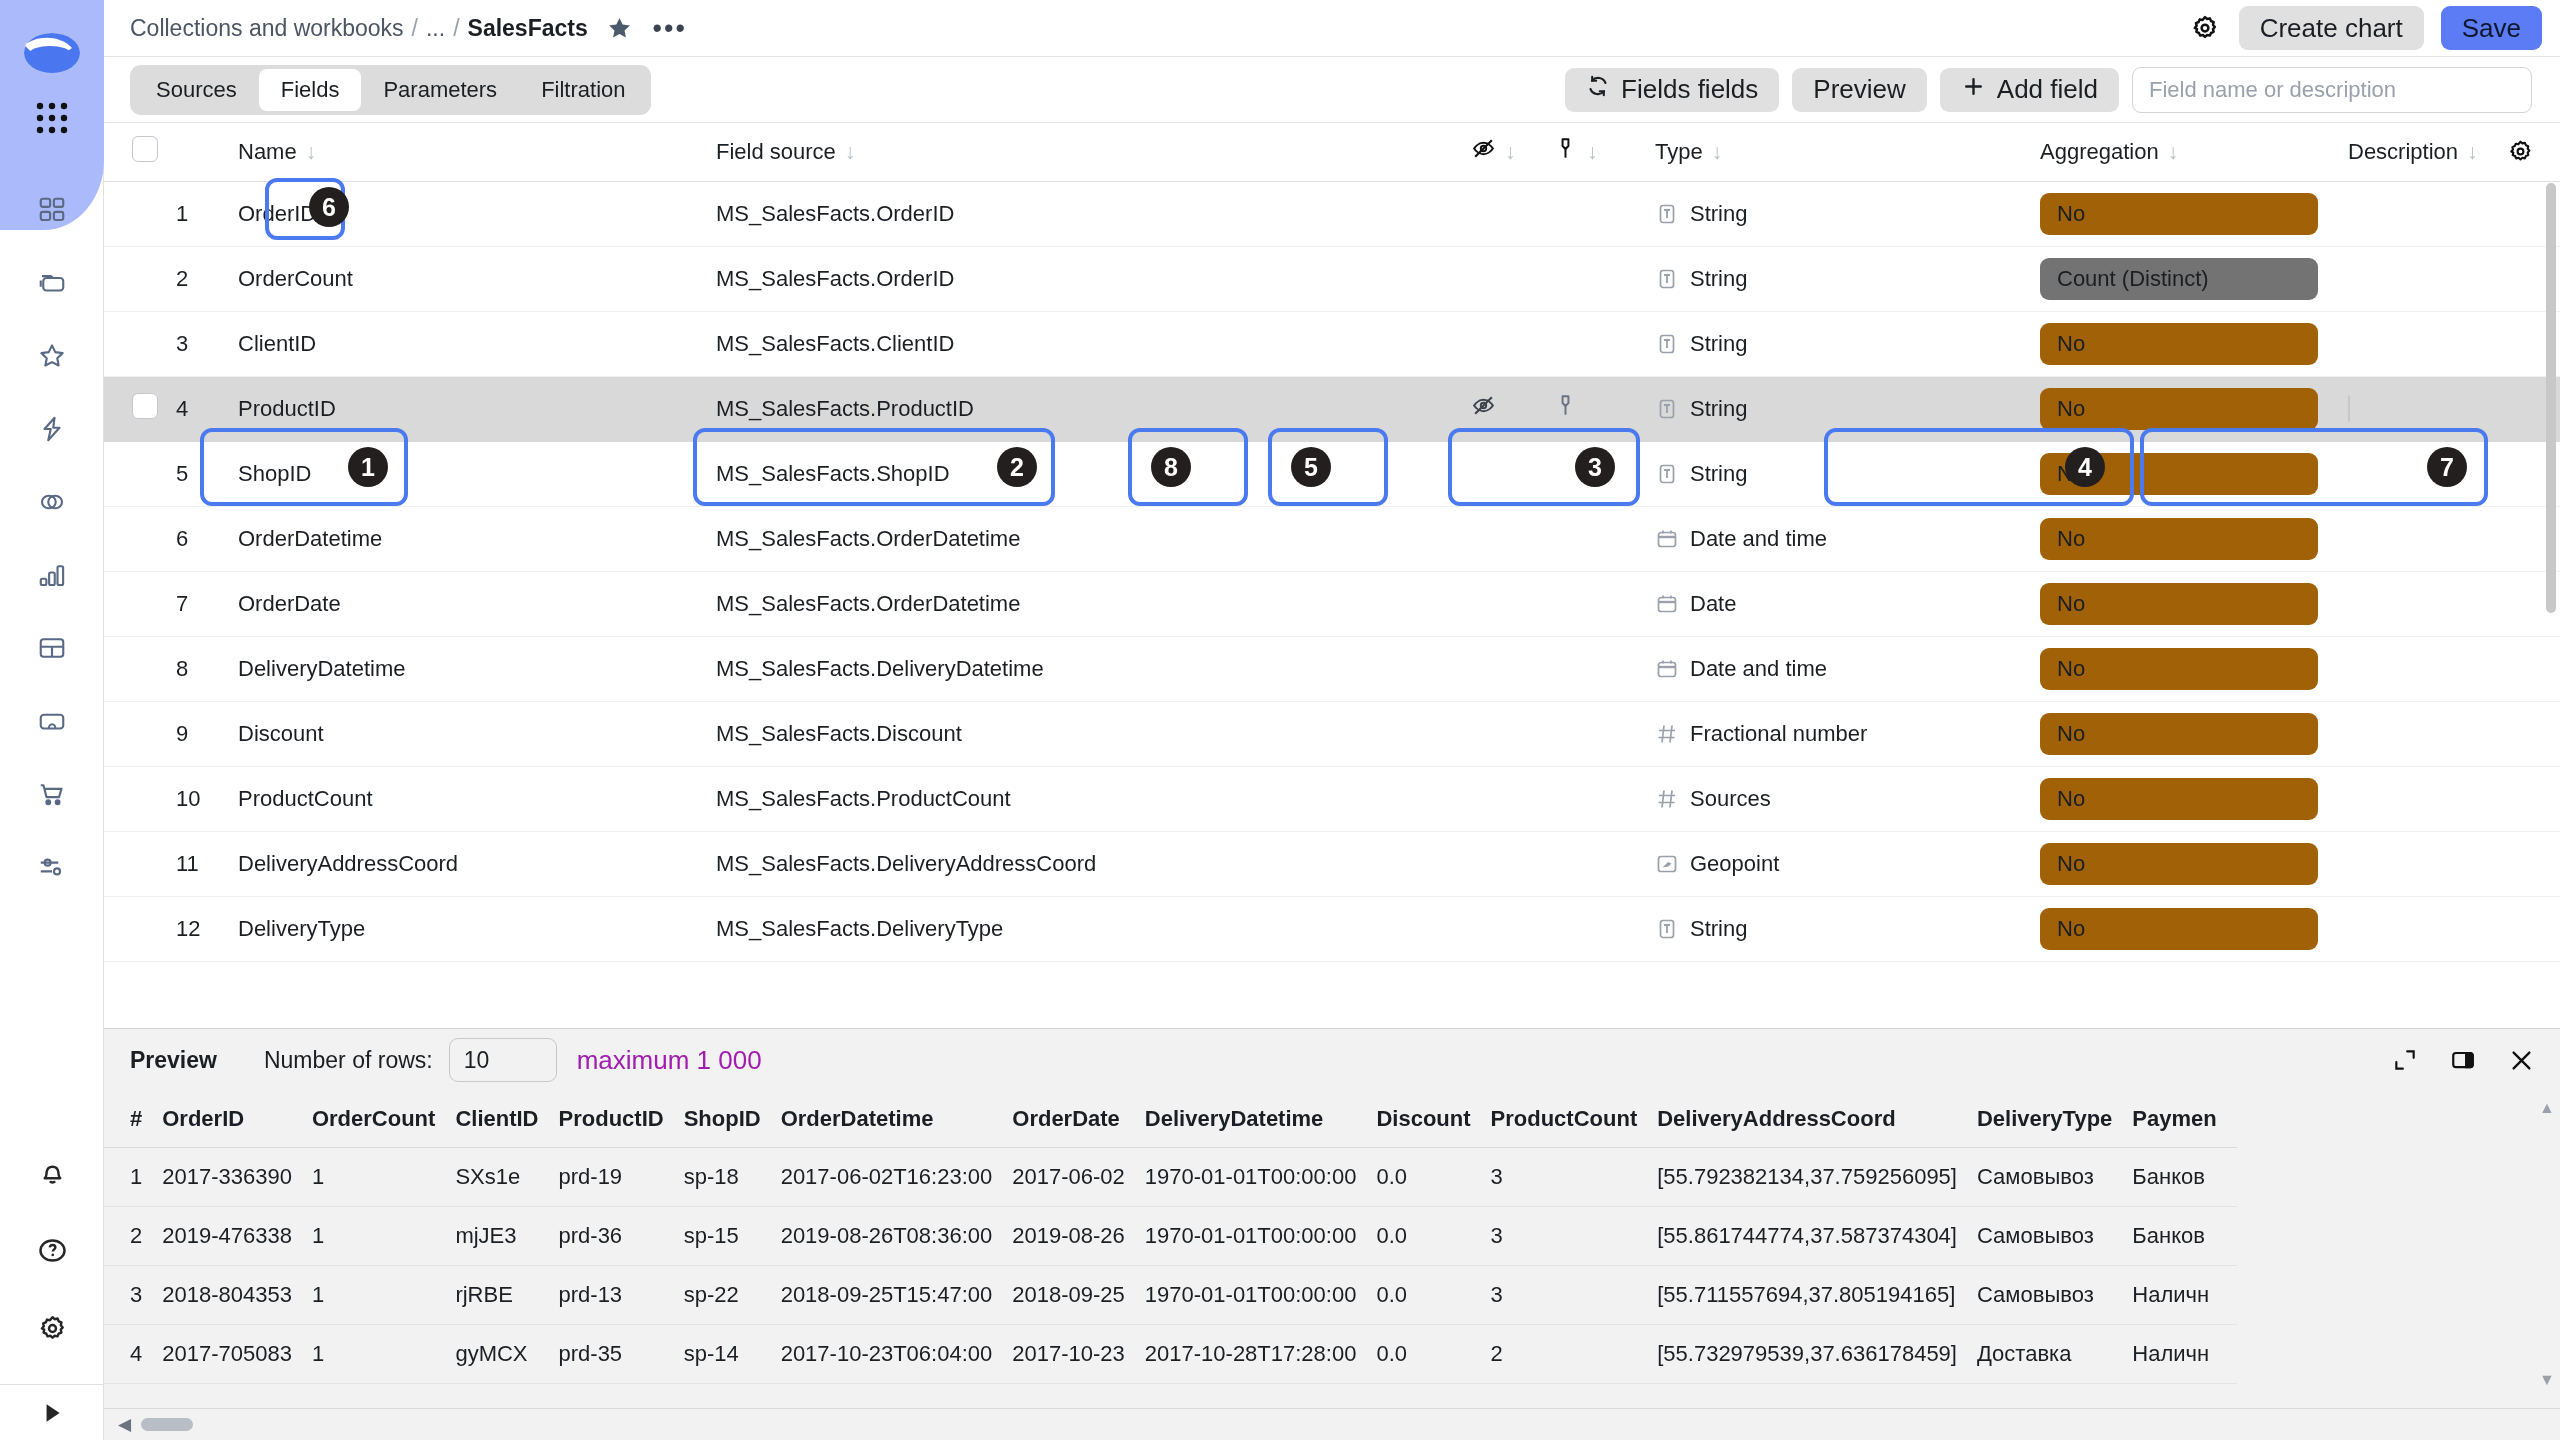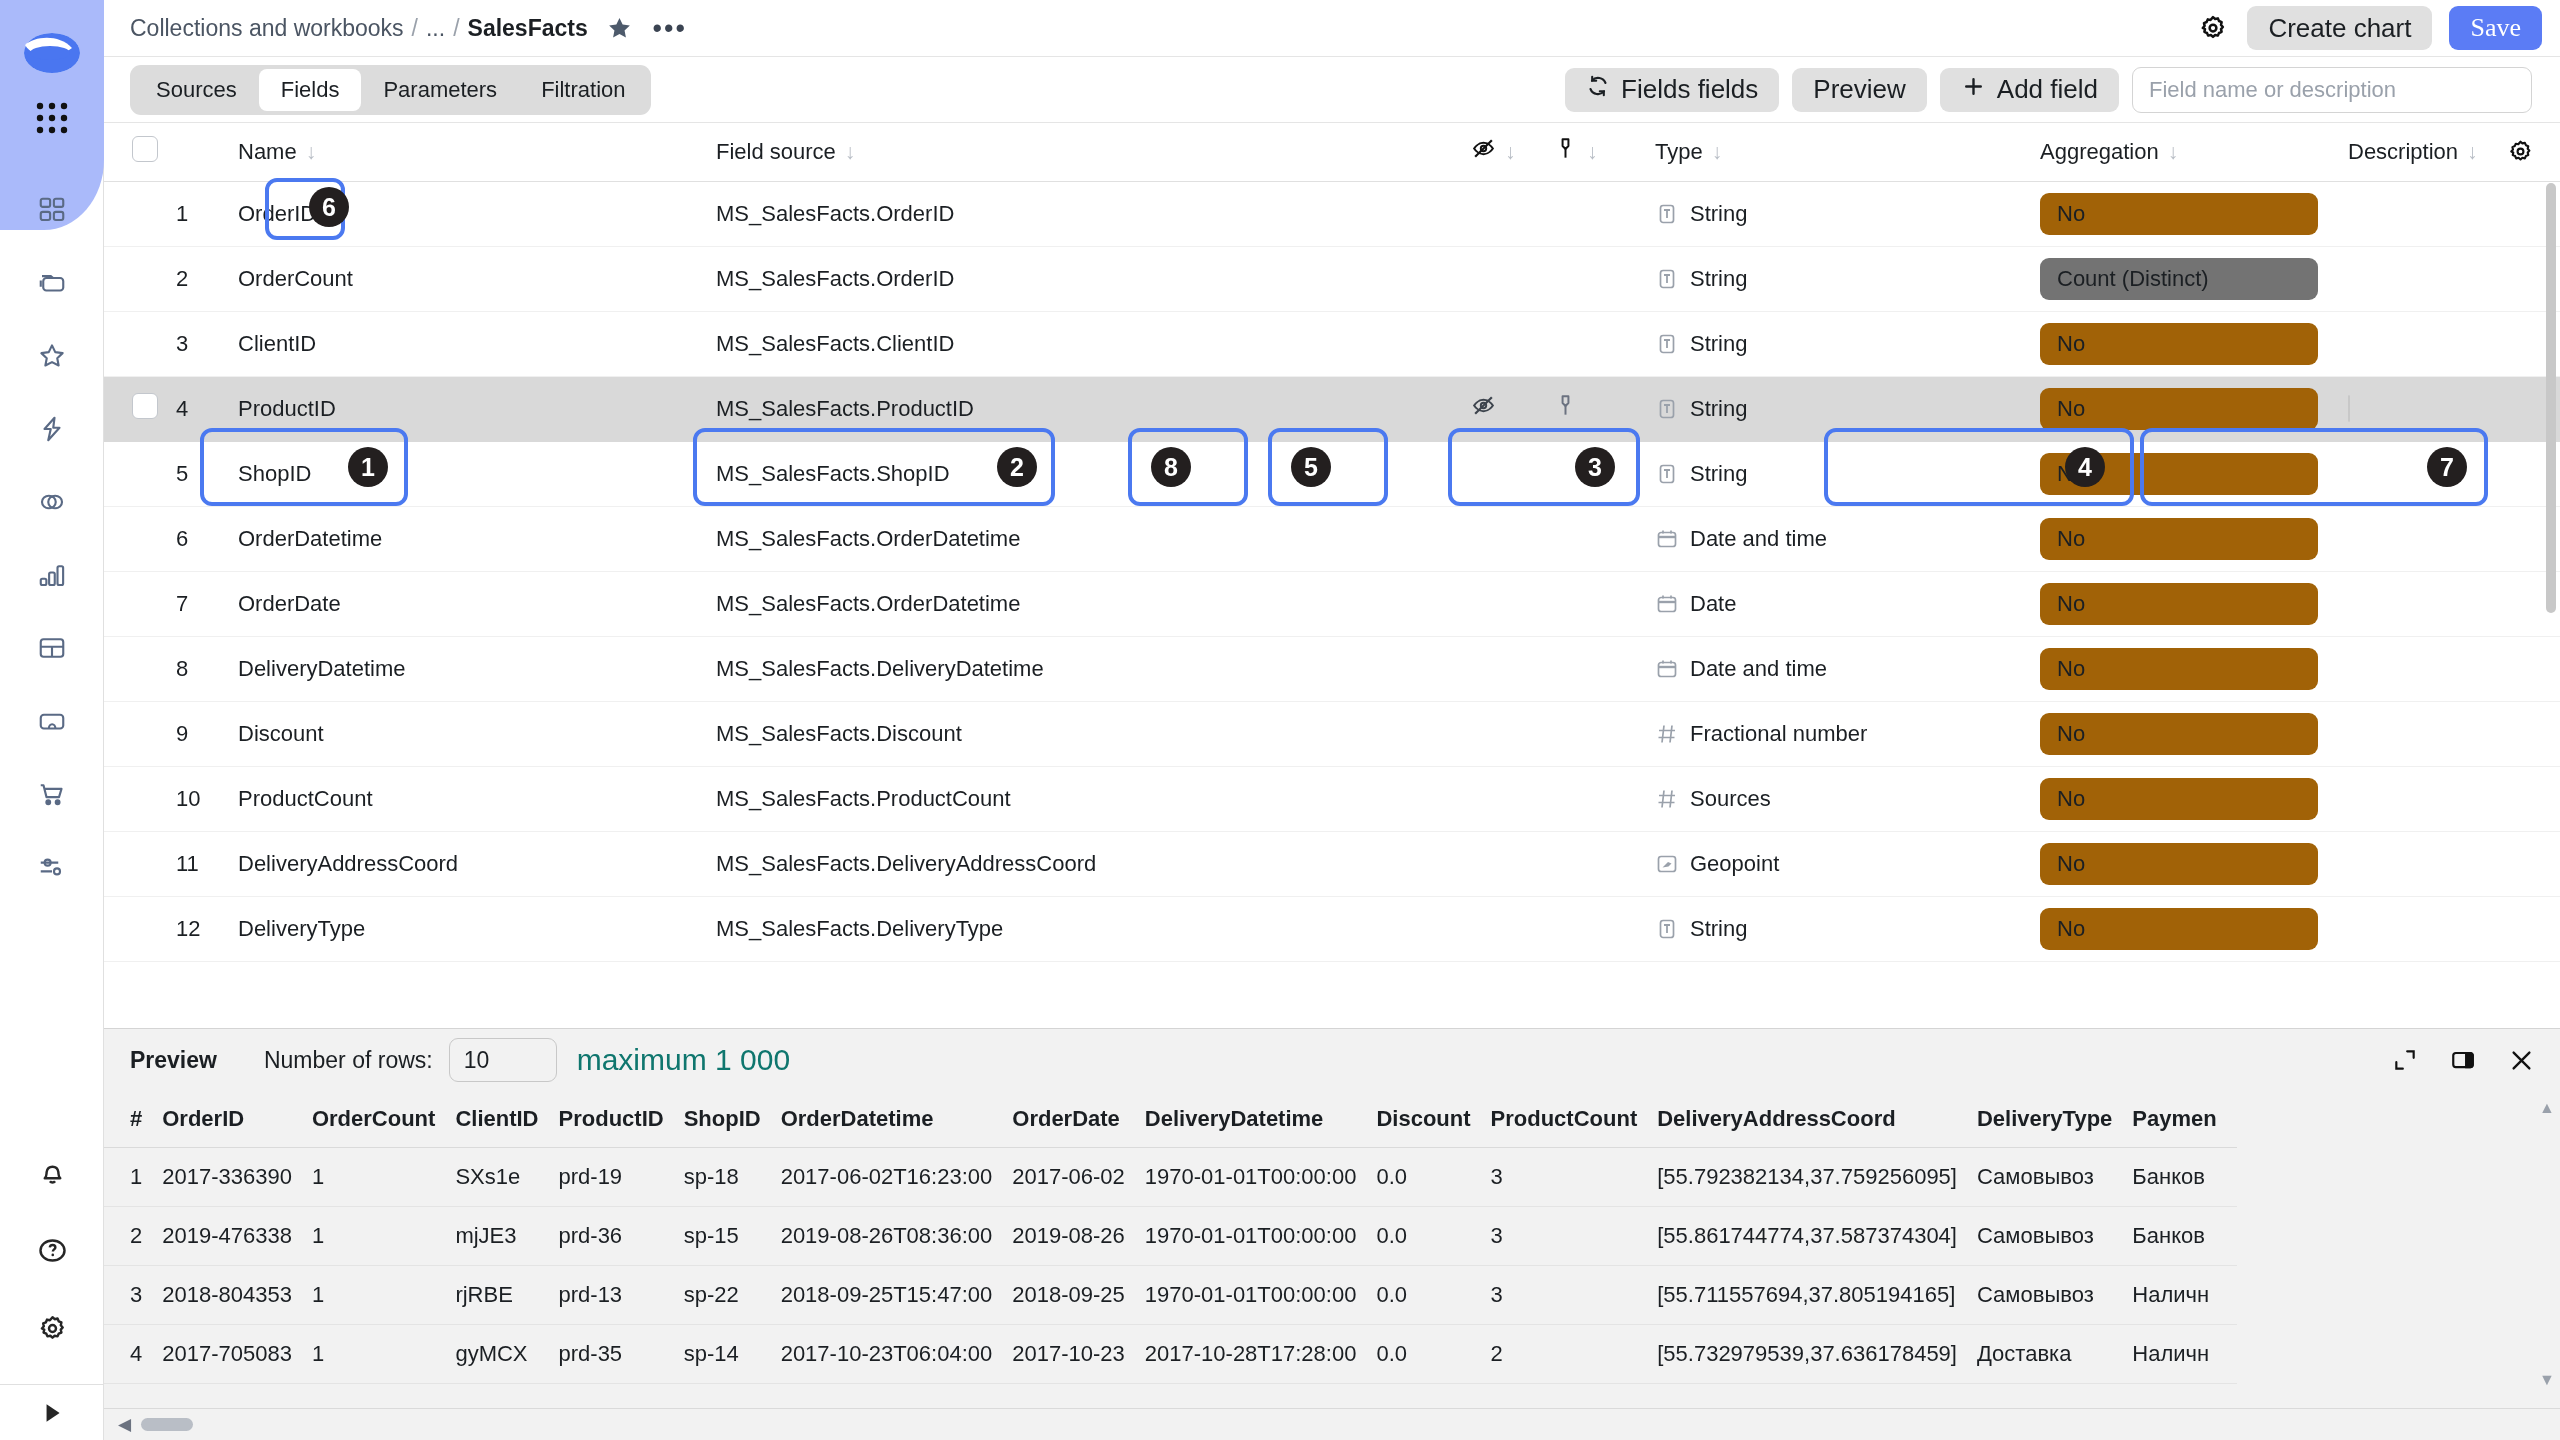--- a/index.html
+++ b/index.html
@@ -60,21 +60,21 @@
   .crumbs .crumb-cur { color: #1b1f23; font-weight: 700; }
   .star-btn { margin-left: 17px; width: 30px; height: 30px; display: flex; align-items: center; justify-content: center; color: #4d5a6b; cursor: pointer; }
   .dots-btn { margin-left: 20px; width: 30px; height: 30px; display: flex; align-items: center; justify-content: center; cursor: pointer; letter-spacing: 2px; color: #3b4452; font-size: 27px; line-height: 10px; }
   .topbar-right { margin-left: auto; display: flex; align-items: center; gap: 17px; }
   .gear-top { width: 34px; height: 34px; display: flex; align-items: center; justify-content: center; color: #111; cursor: pointer; }
   .btn {
     height: 44px; border-radius: 9px; display: inline-flex; align-items: center; justify-content: center;
     font-size: 26px; padding: 0 21px; cursor: pointer; border: none; white-space: nowrap;
   }
   .btn-grey { background: #e0e0e0; color: #1b1f23; }
-  .btn-blue { background: #5b7cf5; color: #ffffff; font-family: Liberation Serif, serif; }
+  .btn-blue { background: #5b7cf5; color: #0f172a; }
 
   
   .toolbar {
     height: 66px; display: flex; align-items: center; padding: 0 28px 0 26px;
     border-bottom: 1px solid #e5e5e5; flex: 0 0 66px;
   }
   .tabs { display: flex; background: #dcdcdc; border-radius: 11px; padding: 4px; gap: 0; }
   .tab {
     height: 42px; padding: 0 22px; display: flex; align-items: center; justify-content: center;
     font-size: 22px; color: #1b1f23; border-radius: 8px; cursor: pointer; white-space: nowrap;
@@ -145,21 +145,21 @@
     background: #f2f2f2; display: flex; flex-direction: column; position: relative;
   }
   .pv-head { height: 62px; display: flex; align-items: center; padding: 0 22px 0 26px; flex: 0 0 62px; }
   .pv-title { font-size: 23px; font-weight: 700; color: #1b1f23; }
   .pv-rows-label { font-size: 23px; color: #1b1f23; margin-left: 47px; }
   .pv-rows-input {
     width: 108px; height: 44px; margin-left: 16px; border: 1px solid #c8c8c8; border-radius: 9px;
     background: #f2f2f2; font-size: 23px; padding: 0 14px; color: #1b1f23;
     font-family: "Liberation Sans", sans-serif; outline: none;
   }
-  .pv-max { font-size: 30px; color: #0f766e; margin-left: 20px; }
+  .pv-max { font-size: 26px; color: #a21caf; margin-left: 20px; }
   .pv-actions { margin-left: auto; display: flex; align-items: center; gap: 24px; }
   .pv-ic { width: 34px; height: 34px; display: flex; align-items: center; justify-content: center; color: #111; cursor: pointer; }
 
   .pv-body { flex: 1; overflow: hidden; position: relative; background: #f2f2f2; }
   .ptable { border-collapse: collapse; table-layout: fixed; }
   .ptable th {
     height: 56px; font-size: 22px; font-weight: 700; color: #1b1f23; text-align: left;
     padding: 0 20px 0 0; border-bottom: 1px solid #dadada; white-space: nowrap; background: #f2f2f2;
   }
   .ptable td {

